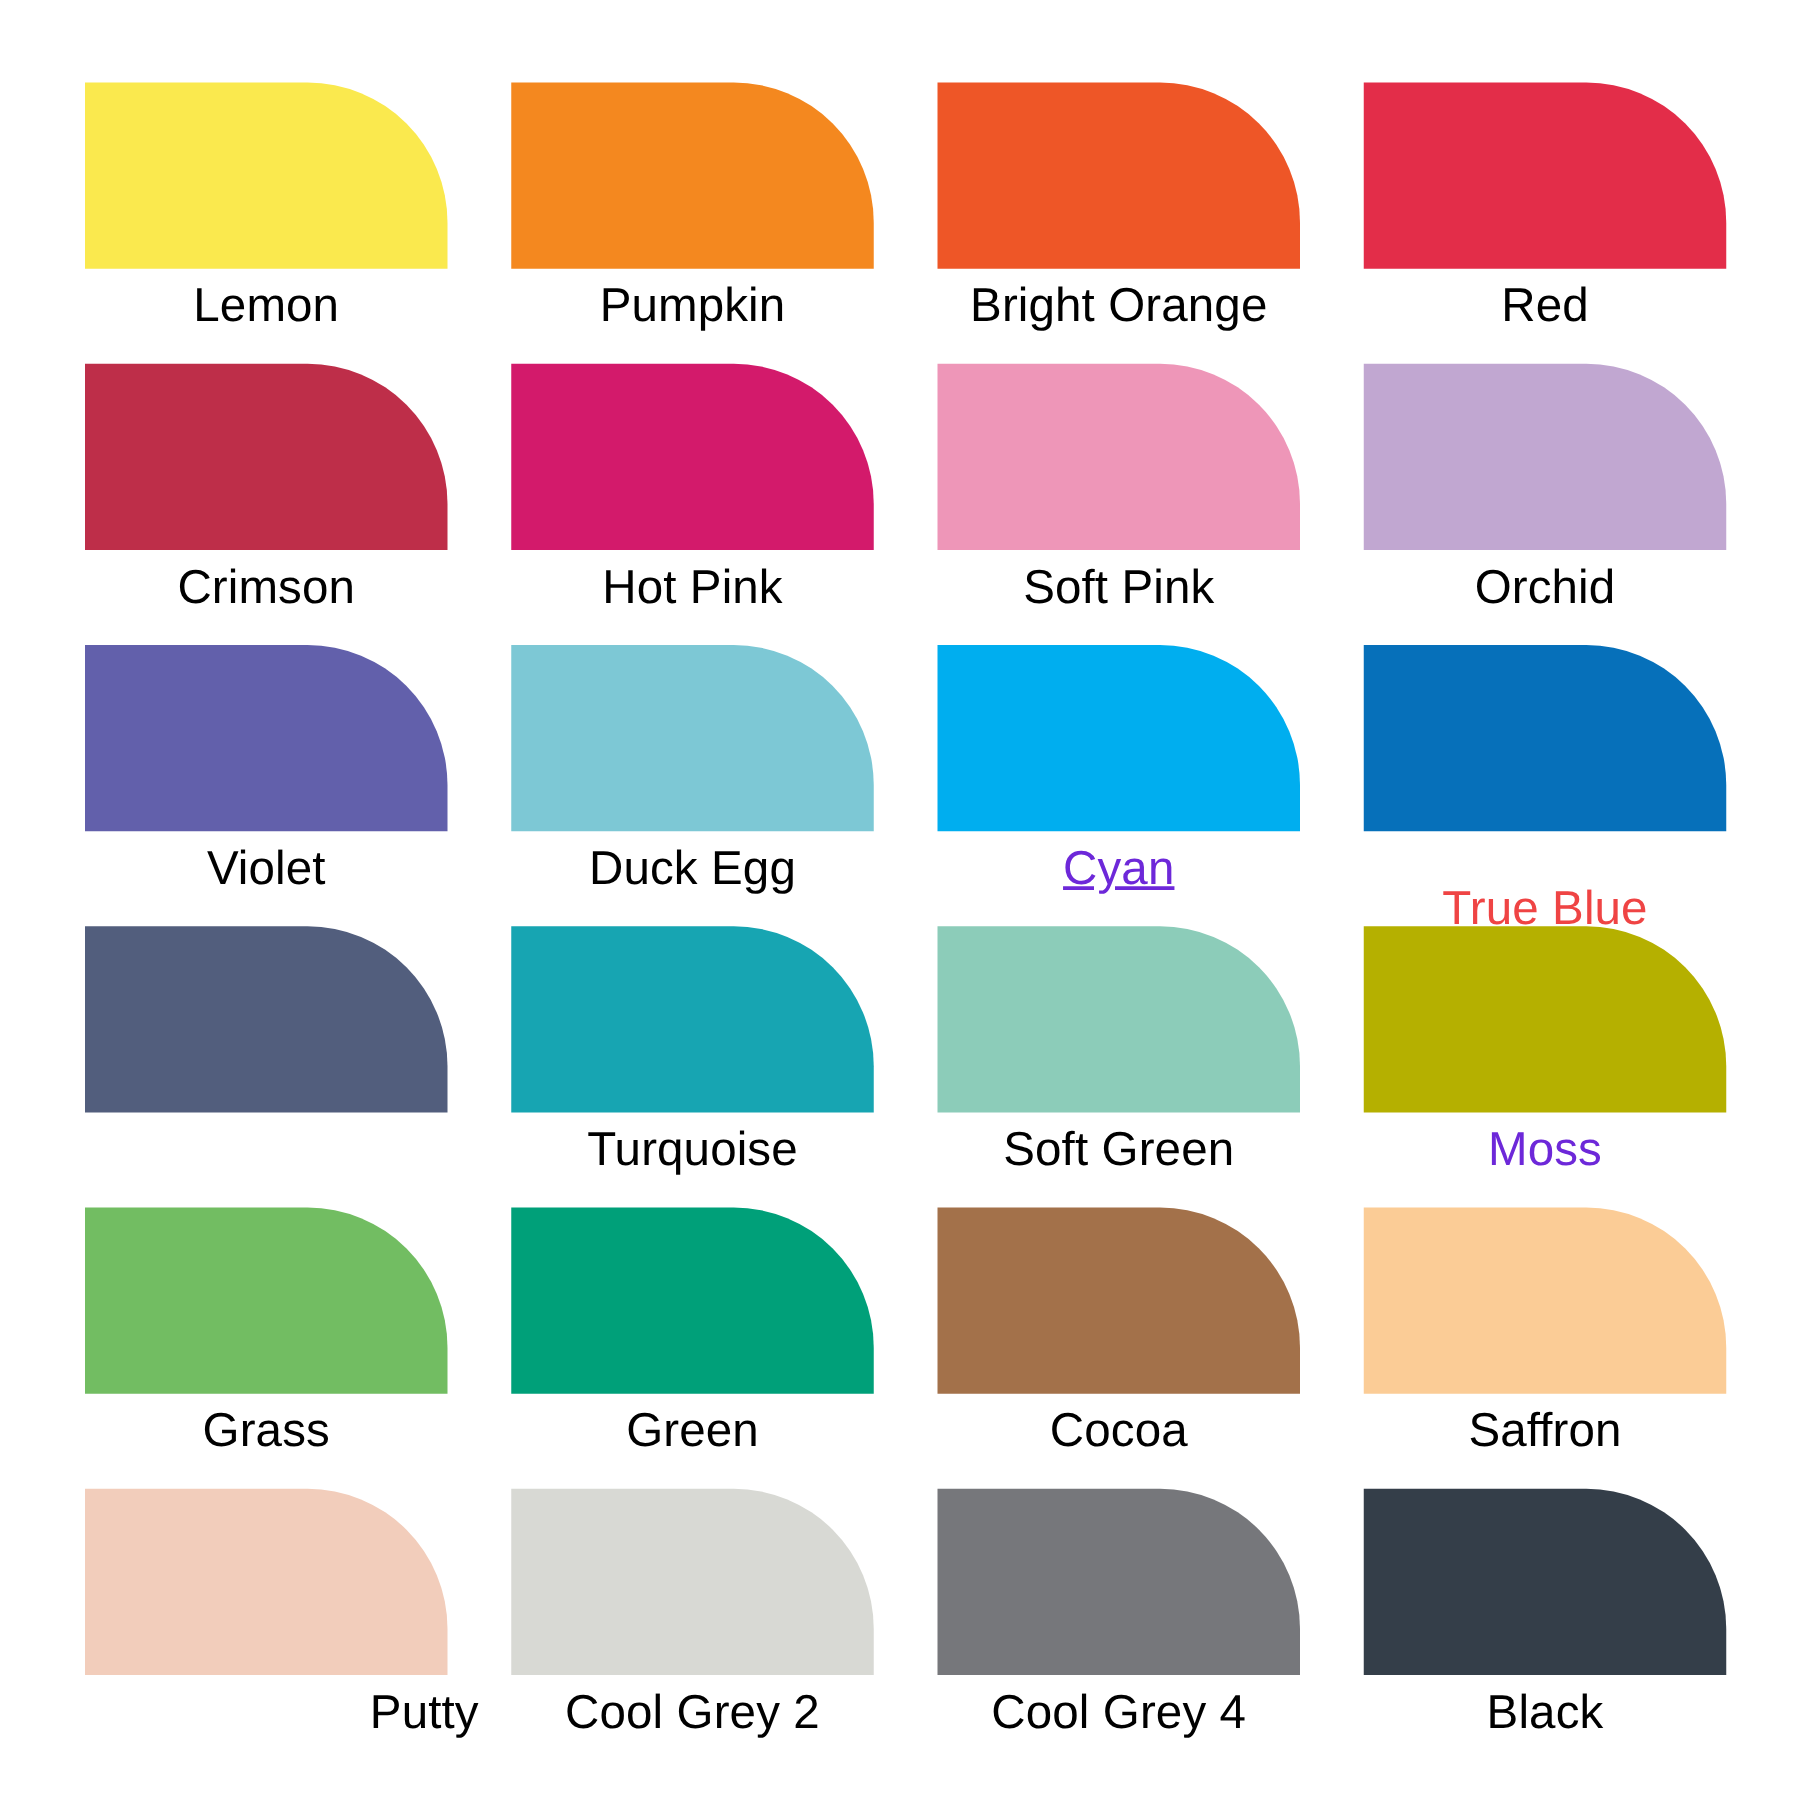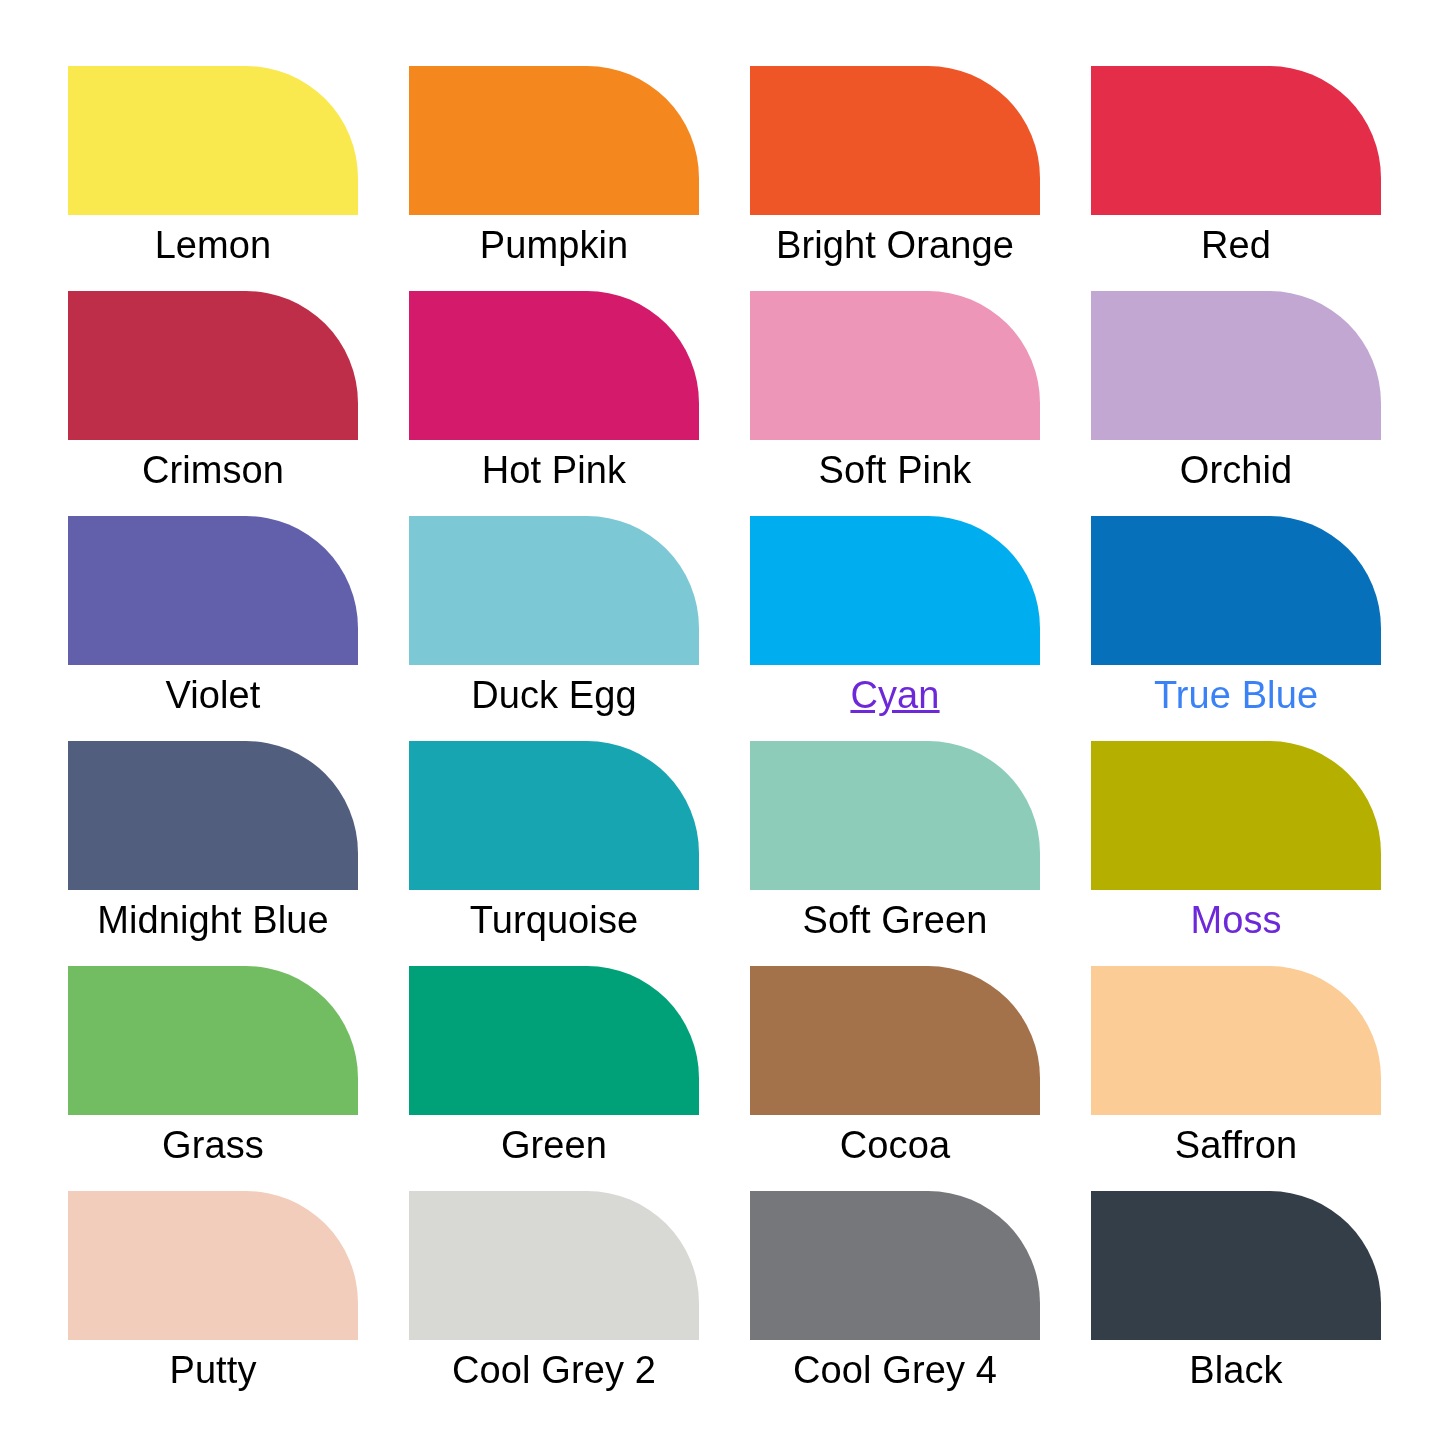--- a/index.html
+++ b/index.html
@@ -99,25 +99,24 @@
     <div class="swatch-cell">
       <div class="swatch-chip" style="background-color: rgb(125, 200, 213);"></div>
       <div class="swatch-label" style="color: rgb(0, 0, 0);">Duck Egg</div>
     </div>
     <div class="swatch-cell">
       <div class="swatch-chip" style="background-color: rgb(0, 174, 239);"></div>
       <div class="swatch-label" style="color: #6d28d9; text-decoration: underline;">Cyan</div>
     </div>
     <div class="swatch-cell">
       <div class="swatch-chip" style="background-color: rgb(6, 112, 186);"></div>
-      <div class="swatch-label" style="color: #3b82f6;">True Blue</div>
+      <div class="swatch-label" style="color: #ef4444; margin-top: 32px;">True Blue</div>
     </div>
     <div class="swatch-cell">
       <div class="swatch-chip" style="background-color: rgb(82, 94, 125);"></div>
-      <div class="swatch-label" style="color: rgb(0, 0, 0);">Midnight Blue</div>
     </div>
     <div class="swatch-cell">
       <div class="swatch-chip" style="background-color: rgb(23, 165, 178);"></div>
       <div class="swatch-label" style="color: rgb(0, 0, 0);">Turquoise</div>
     </div>
     <div class="swatch-cell">
       <div class="swatch-chip" style="background-color: rgb(140, 204, 185);"></div>
       <div class="swatch-label" style="color: rgb(0, 0, 0);">Soft Green</div>
     </div>
     <div class="swatch-cell">
@@ -135,21 +134,21 @@
     <div class="swatch-cell">
       <div class="swatch-chip" style="background-color: rgb(163, 113, 74);"></div>
       <div class="swatch-label" style="color: rgb(0, 0, 0);">Cocoa</div>
     </div>
     <div class="swatch-cell">
       <div class="swatch-chip" style="background-color: rgb(251, 204, 150);"></div>
       <div class="swatch-label" style="color: rgb(0, 0, 0);">Saffron</div>
     </div>
     <div class="swatch-cell">
       <div class="swatch-chip" style="background-color: rgb(242, 205, 187);"></div>
-      <div class="swatch-label" style="color: rgb(0, 0, 0);">Putty</div>
+      <div class="swatch-label" style="color: rgb(0, 0, 0); text-align: right;">Putty</div>
     </div>
     <div class="swatch-cell">
       <div class="swatch-chip" style="background-color: rgb(216, 217, 212);"></div>
       <div class="swatch-label" style="color: rgb(0, 0, 0);">Cool Grey 2</div>
     </div>
     <div class="swatch-cell">
       <div class="swatch-chip" style="background-color: rgb(118, 119, 123);"></div>
       <div class="swatch-label" style="color: rgb(0, 0, 0);">Cool Grey 4</div>
     </div>
     <div class="swatch-cell">

